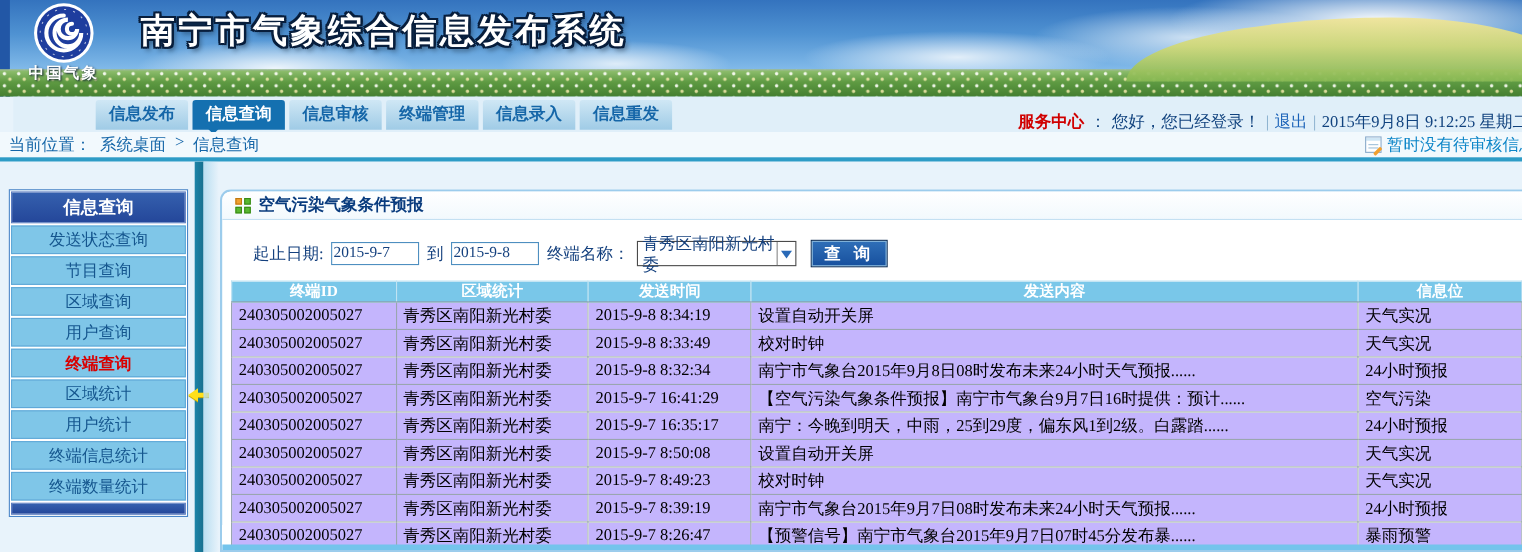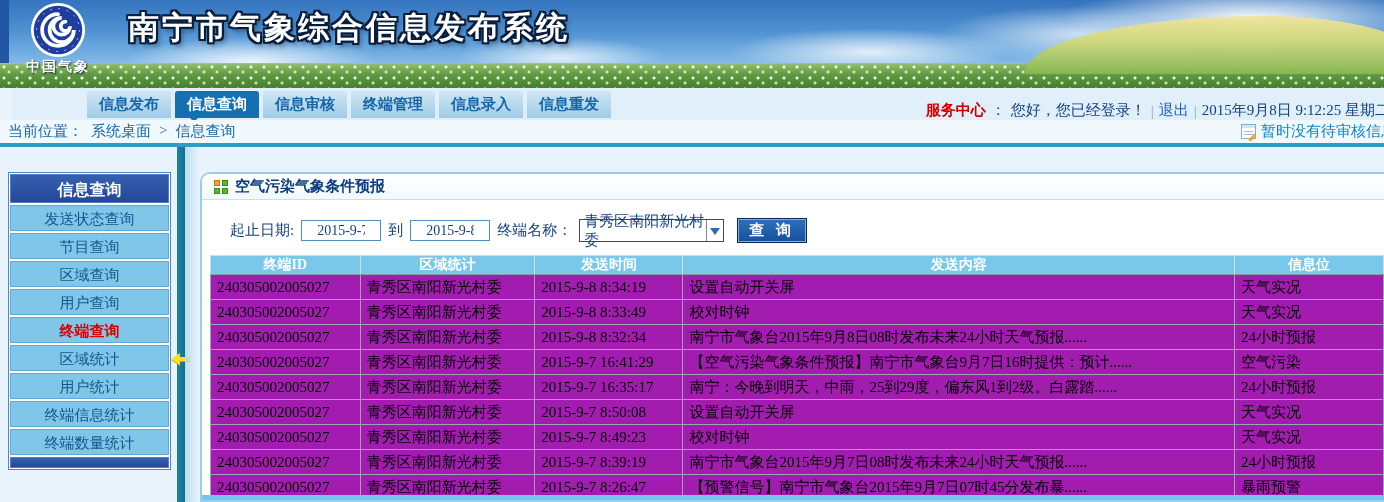--- a/index.html
+++ b/index.html
@@ -90,35 +90,35 @@
   .panel-head { height:26px; display:flex; align-items:center; gap:7px; padding-left:12px;
     border-bottom:1px solid #C4E0F2; background:linear-gradient(180deg,#FFFFFF,#F2F9FD); }
   .grid-icon { width:14px; height:14px; display:grid; grid-template-columns:6px 6px; grid-template-rows:6px 6px; gap:2px; }
   .grid-icon i { display:block; background:#58B830; border:1px solid #3A8A18; }
   .grid-icon i:first-child { background:#F0A030; border-color:#C07810; }
   .panel-title { font-size:15px; font-weight:bold; color:#0A3C7E; }
 
   .form-row { display:flex; align-items:center; gap:7px; margin:18px 0 12px 28px; }
   .flabel { font-size:15px; color:#14407E; white-space:nowrap; }
   .dinput { width:80px; height:21px; border:1px solid #4E8FC0; font-family:inherit; font-size:14px;
-    color:#14407E; padding:0 15px; }
+    color:#14407E; padding:0 1px; }
   .select { width:145px; height:23px; border:1px solid #4A4A4A; background:#fff; display:flex;
     align-items:center; justify-content:space-between; padding-left:4px; font-size:15px; color:#14407E; cursor:pointer; }
   .select-arrow { width:19px; height:21px; border-left:1px solid #888; display:flex; align-items:center;
     justify-content:center; }
   .select-arrow::after { content:""; width:0; height:0; border:5px solid transparent; border-top:7px solid #2A6AB8; margin-top:6px; }
   .qbtn { width:70px; height:25px; margin-left:6px; background:linear-gradient(180deg,#2F6FB8,#17509E);
     color:#fff; font-family:inherit; font-size:15px; font-weight:bold; letter-spacing:4px;
     border:1px solid #0A2A50; outline:1px solid #7FB0D8; outline-offset:-2px; cursor:pointer; }
 
   table { border-collapse:collapse; margin-left:8px; table-layout:fixed; }
   th { height:19px; background:#79C7E9; color:#fff; font-weight:bold; font-size:14px;
     border:1px solid #BFE3F2; border-bottom:1px solid #8A9AA6; }
   td { height:25px; font-size:15px; color:#000; padding:0 6px; border:1px solid #9AA6B0;
-    white-space:nowrap; overflow:hidden; background:#a21caf; }
+    white-space:nowrap; overflow:hidden; background:#c4b5fd; }
   tbody tr { cursor:pointer; }
   .bottom-bar { position:absolute; left:0; right:0; bottom:0; height:5px; background:#74C4EC; }
 </style>
 </head>
 <body>
 
 <div class="page">
 
   <div class="banner">
     <div class="banner-strip"></div>

